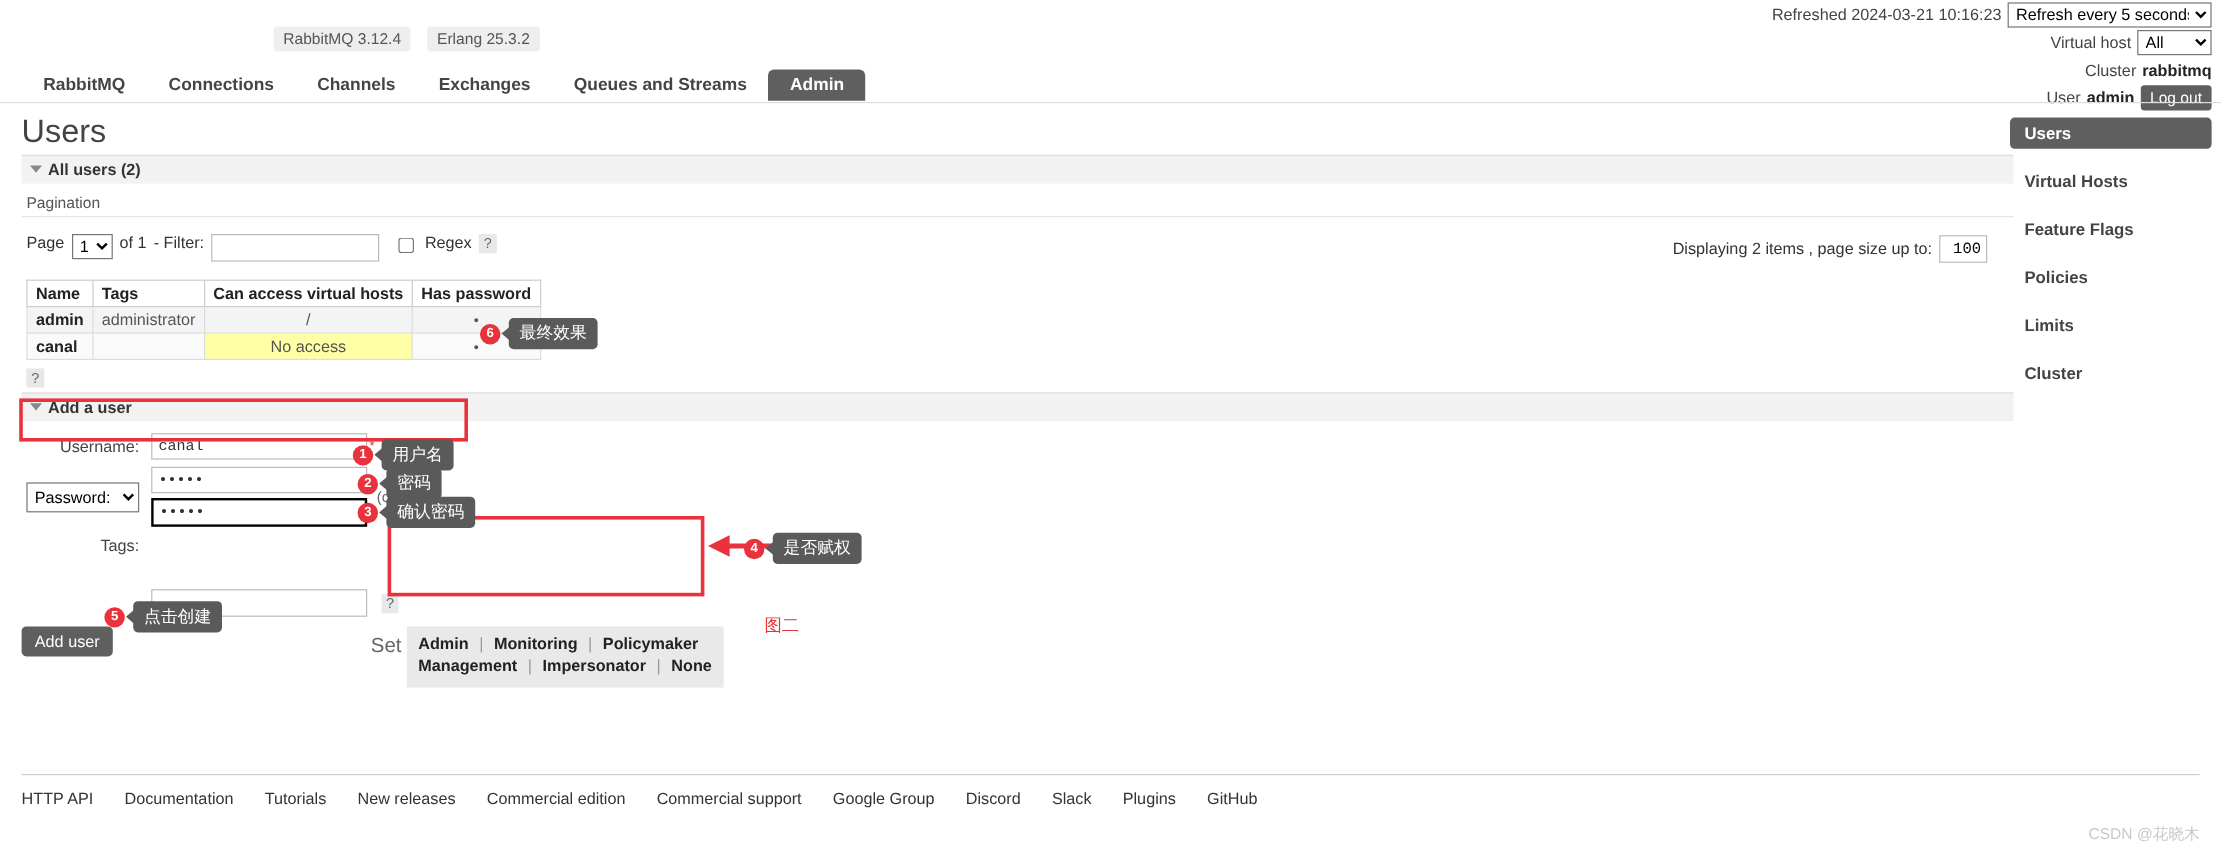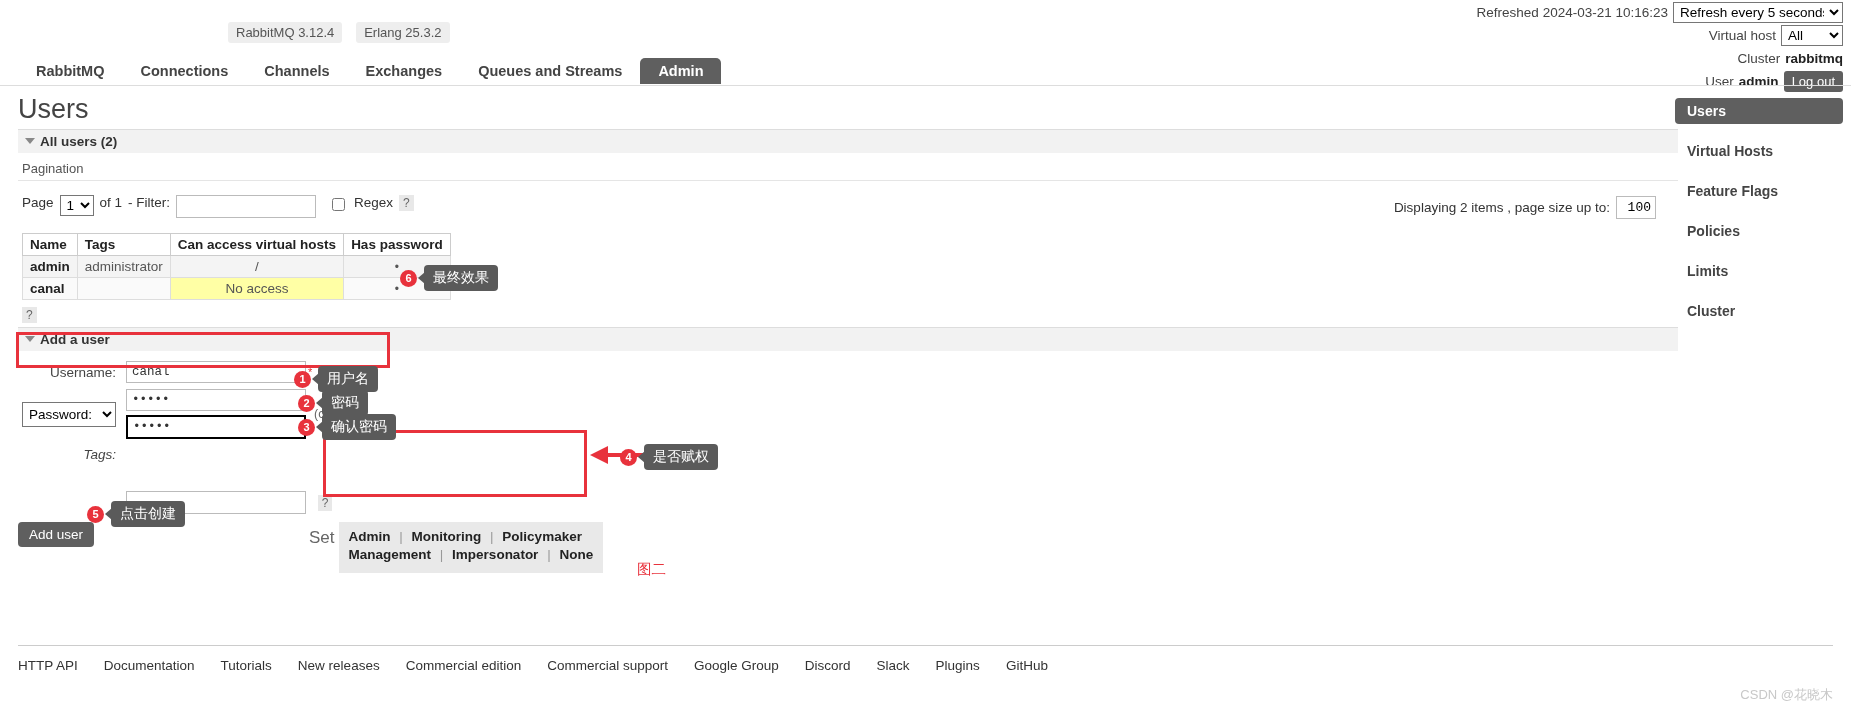--- a/index.html
+++ b/index.html
@@ -370,21 +370,21 @@
       </div>
       <div>
         <input class="field" type="text" value="•••••" style="">
         <div style="height:4px;"></div>
         <input class="field focused" type="text" value="•••••" style="">
       </div>
       <span class="confirm-note">(confirm)</span>
     </div>
 
     <div id="tagrow">
-      <div class="form-label" style="padding-top:2px;font-style:italic;">Tags:</div>
+      <div class="form-label" style="padding-top:2px;">Tags:</div>
       <div id="tag-right">
         <div style="height:46px;"></div>
         <input class="txt" style="width: 180px;" type="text" value="">
         <span class="help-q" style="margin-left:8px;">?</span>
       </div>
     </div>
 
     <div id="addbtn-row">
       <button id="add-user-button">Add user</button>
     </div>
@@ -472,13 +472,13 @@
 <div class="ann" style="left:620px; top:444px;">
   <span class="ann-num">4</span>
   <span class="ann-bubble">是否赋权</span>
 </div>
 
 <div class="ann" style="left:87px; top:501px;">
   <span class="ann-num">5</span>
   <span class="ann-bubble">点击创建</span>
 </div>
 
-<div class="fig-label" style="left:637px; top:512px;margin-top:48px;">图二</div>
+<div class="fig-label" style="left:637px; top:512px;">图二</div>
 
 </body></html>

